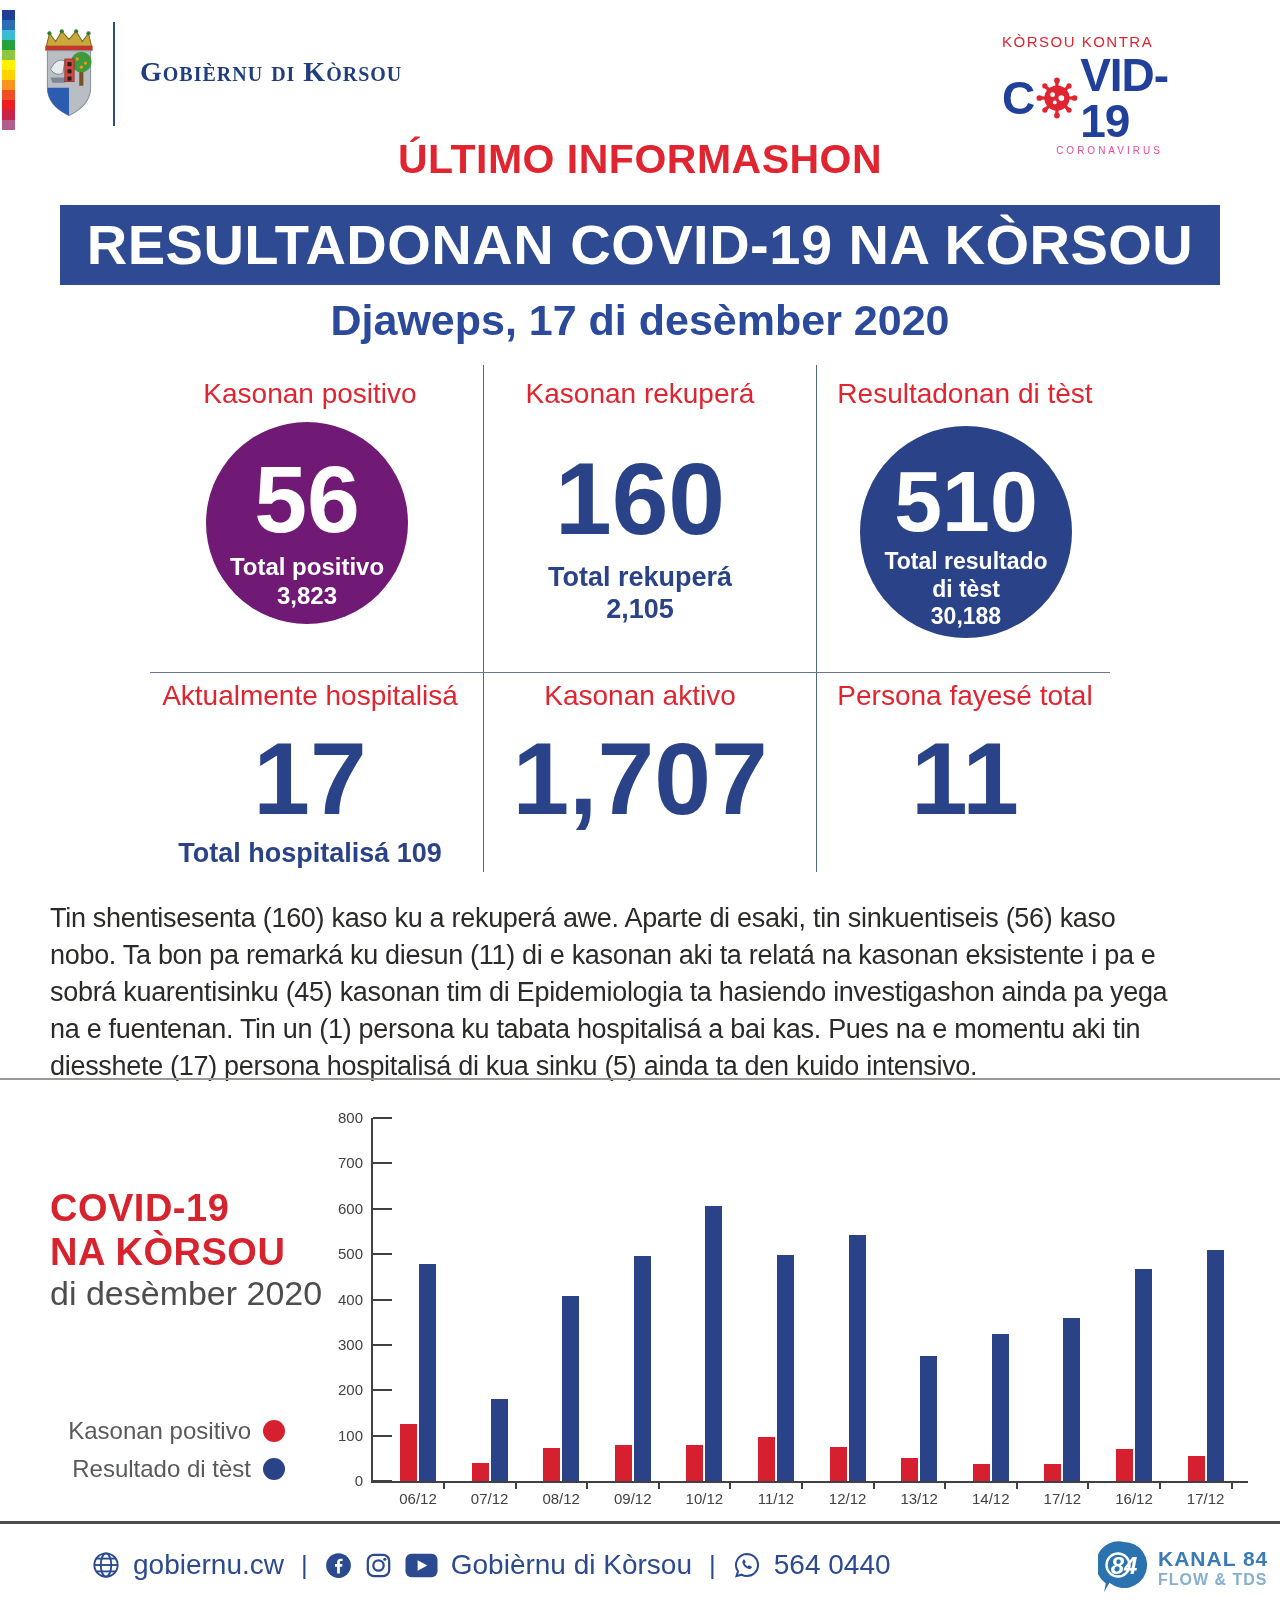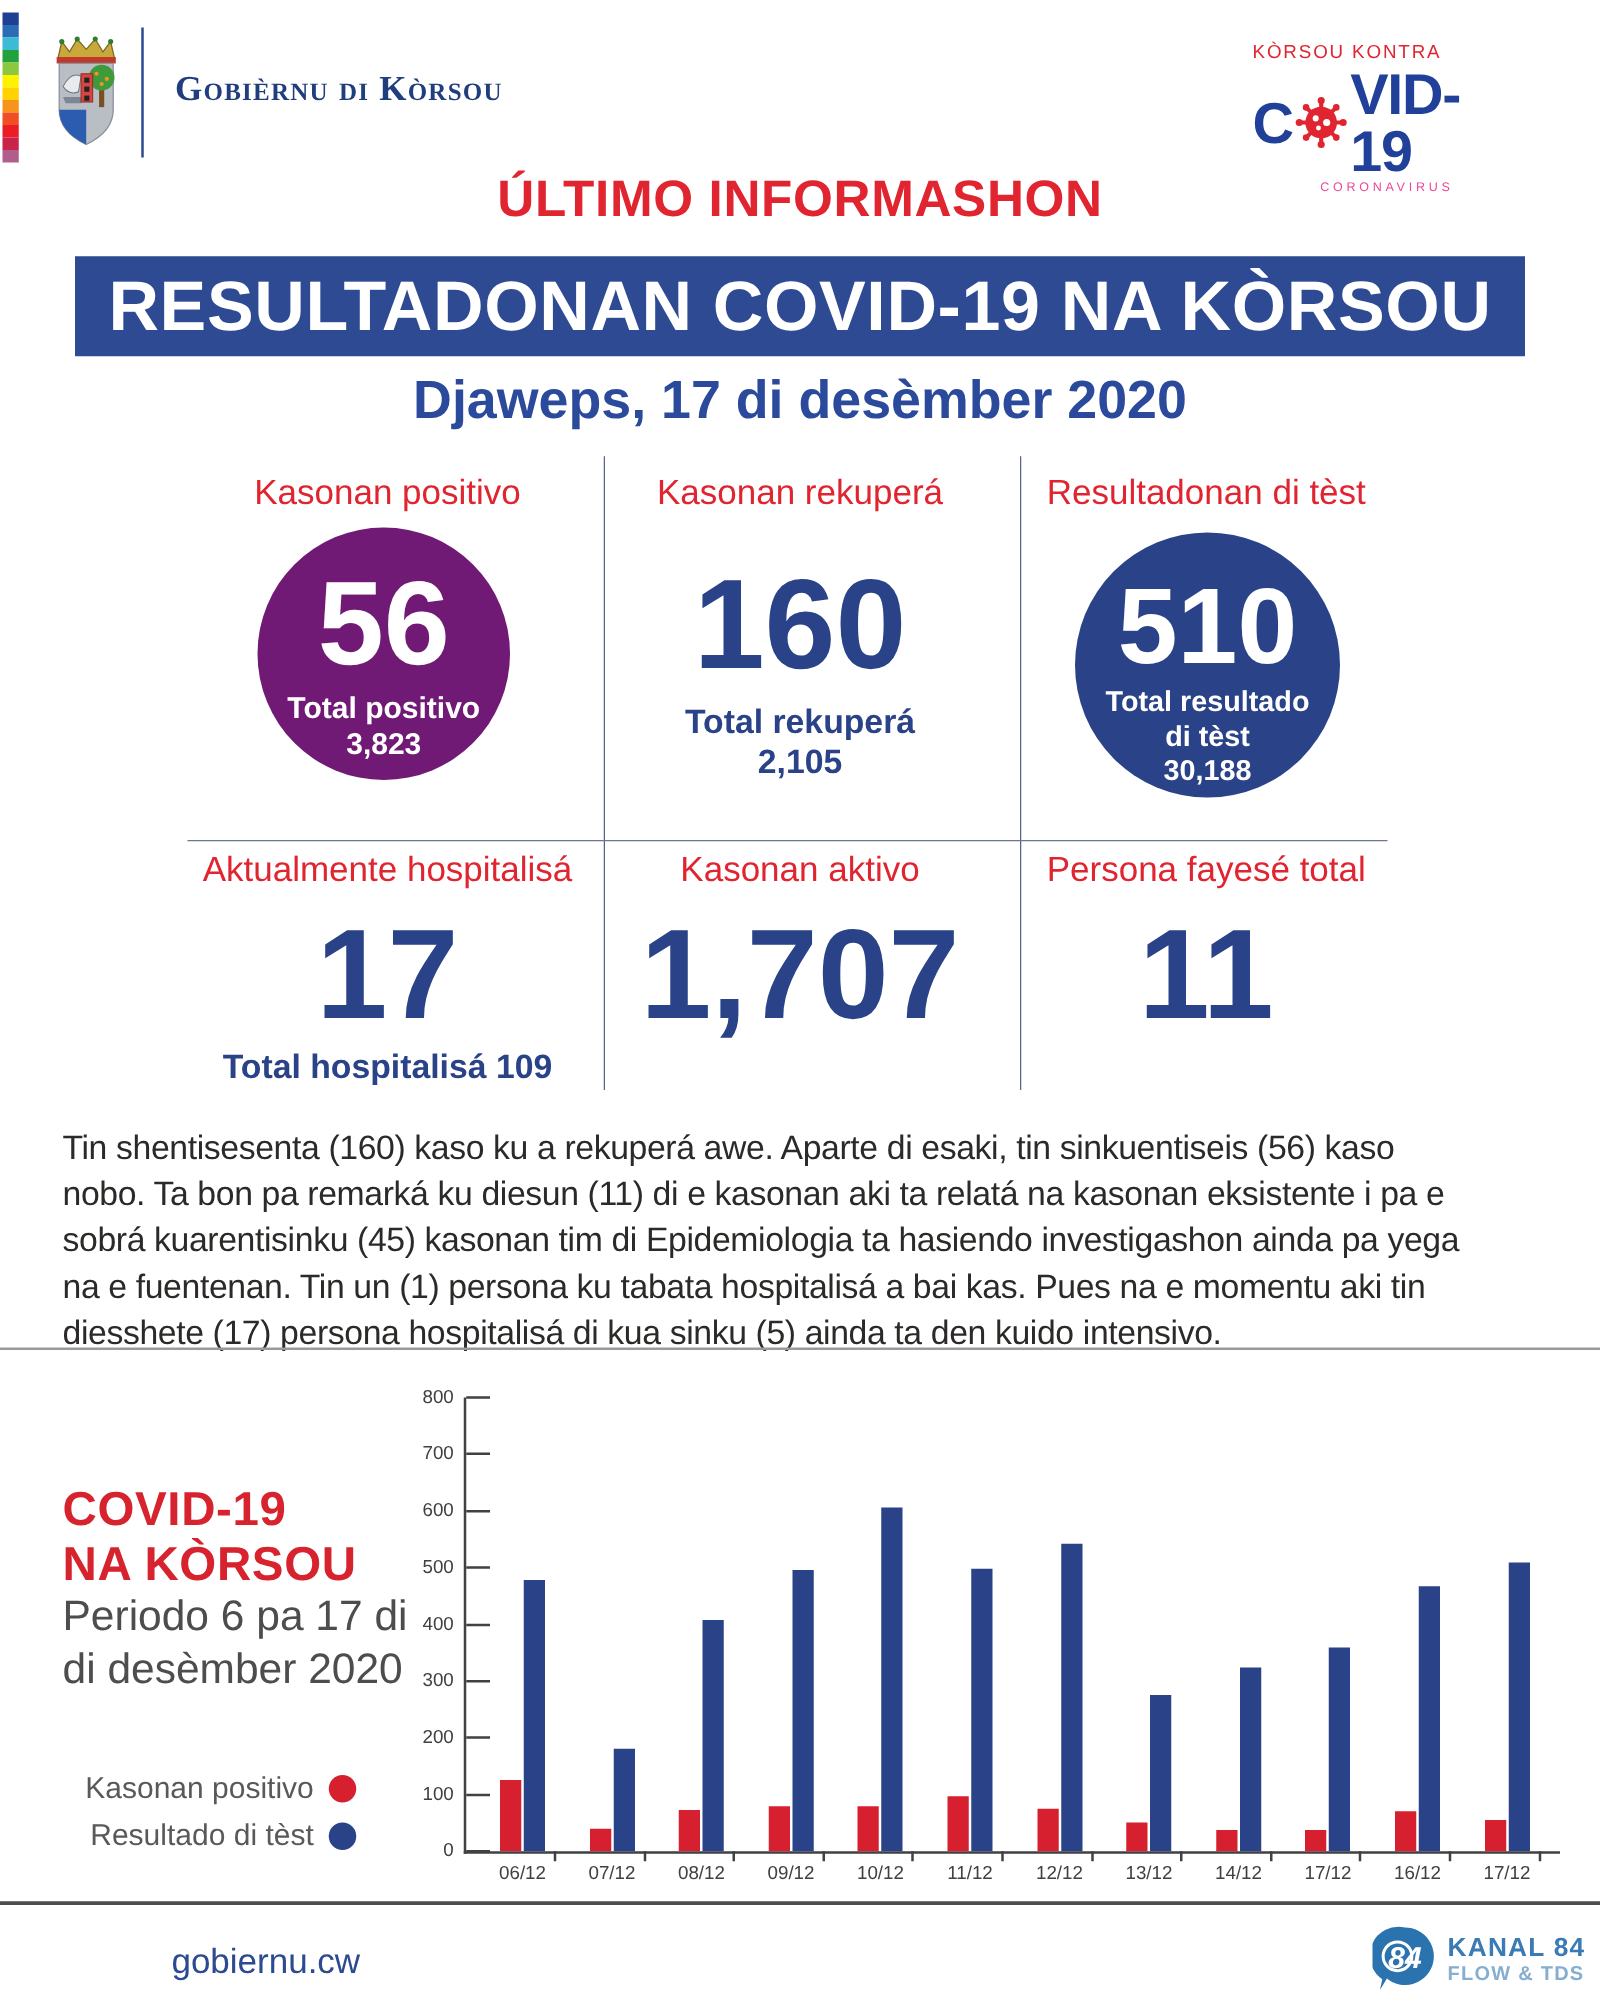--- a/index.html
+++ b/index.html
@@ -52,21 +52,21 @@
   .plot{left:371px;top:1118px;width:875px;height:363px;
         border-left:2px solid #414042;border-bottom:2px solid #414042;}
   .ytick-label{position:absolute;width:44px;left:-54px;text-align:right;color:#414042;font-size:15px;}
   .ytick-mark{position:absolute;left:0;width:19px;height:2px;background:#414042;}
   .bar{position:absolute;bottom:0;width:17px;}
   .xtick{position:absolute;width:2px;height:8px;background:#414042;top:363px;}
   .xlabel{position:absolute;top:372px;width:66px;text-align:center;color:#414042;font-size:15px;}
 
   
   .footer-divider{left:0;top:1521px;width:1280px;height:3px;background:#4d4d4f;}
-  .footer{left:92px;top:1540px;height:50px;display:flex;align-items:center;gap:13px;color:#2b4a90;font-size:28px;flex-direction:column;}
+  .footer{left:92px;top:1540px;height:50px;display:flex;align-items:center;gap:13px;color:#2b4a90;font-size:28px;}
   .footer .sep{font-size:26px;color:#2b4a90;padding:0 4px;}
   .footer svg{display:block;}
   .kanal{left:1098px;top:1540px;display:flex;align-items:center;gap:8px;}
   .kanal-text .l1{color:#3a7ab5;font-weight:700;font-size:21px;letter-spacing:1px;}
   .kanal-text .l2{color:#85aed0;font-weight:700;font-size:16px;letter-spacing:1px;}
 </style>
 </head>
 <body>
 
 <div class="page">
@@ -188,21 +188,20 @@
 
   <div class="abs para">Tin shentisesenta (160) kaso ku a rekuperá awe. Aparte di esaki, tin sinkuentiseis (56) kaso nobo. Ta bon pa remarká ku diesun (11) di e kasonan aki ta relatá na kasonan eksistente i pa e sobrá kuarentisinku (45) kasonan tim di Epidemiologia ta hasiendo investigashon ainda pa yega na e fuentenan. Tin un (1) persona ku tabata hospitalisá a bai kas. Pues na e momentu aki tin diesshete (17) persona hospitalisá di kua sinku (5) ainda ta den kuido intensivo.</div>
 
   <div class="abs section-divider"></div>
 
   <div class="abs chart-title">
     <div>COVID-19</div>
     <div>NA KÒRSOU</div>
   </div>
   <div class="abs chart-subtitle">
-    <div>Periodo 6 pa 17 di</div>
     <div>di desèmber 2020</div>
   </div>
   <div class="abs legend">
     <div class="legend-row">
       <span class="lab">Kasonan positivo</span>
       <span class="dot" style="background: rgb(215, 32, 47);"></span>
     </div>
     <div class="legend-row">
       <span class="lab">Resultado di tèst</span>
       <span class="dot" style="background: rgb(42, 66, 135);"></span>

